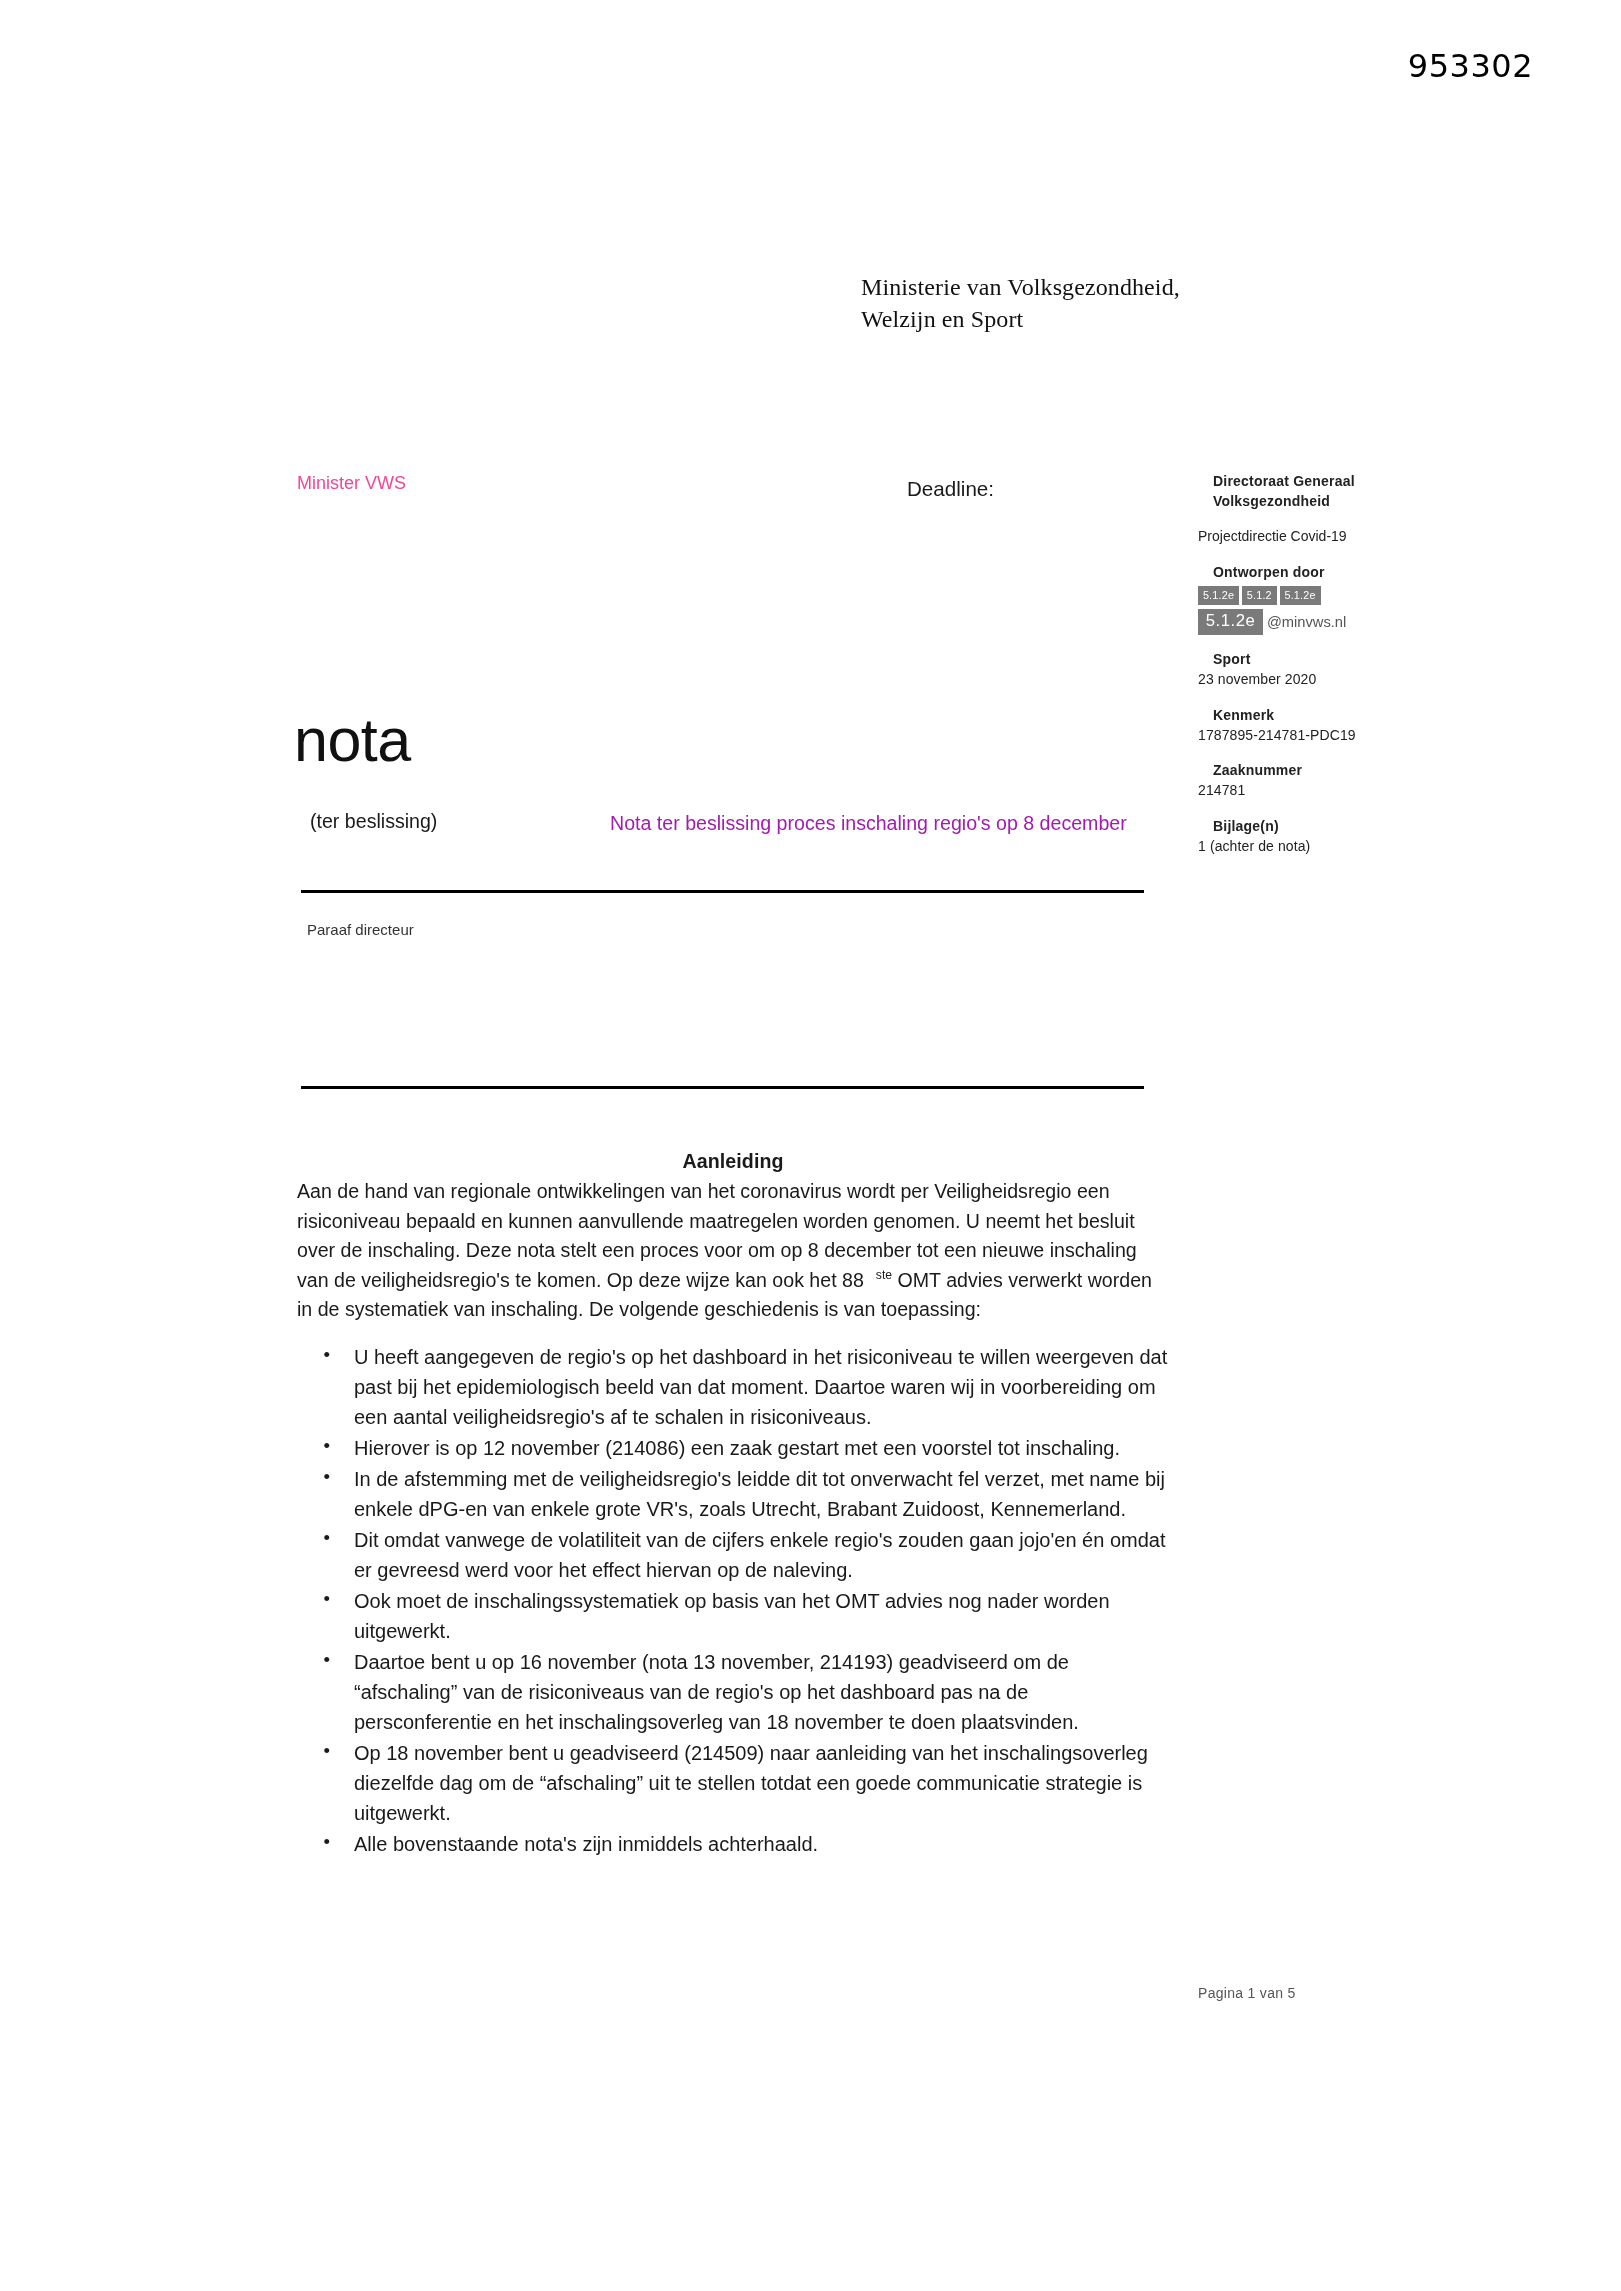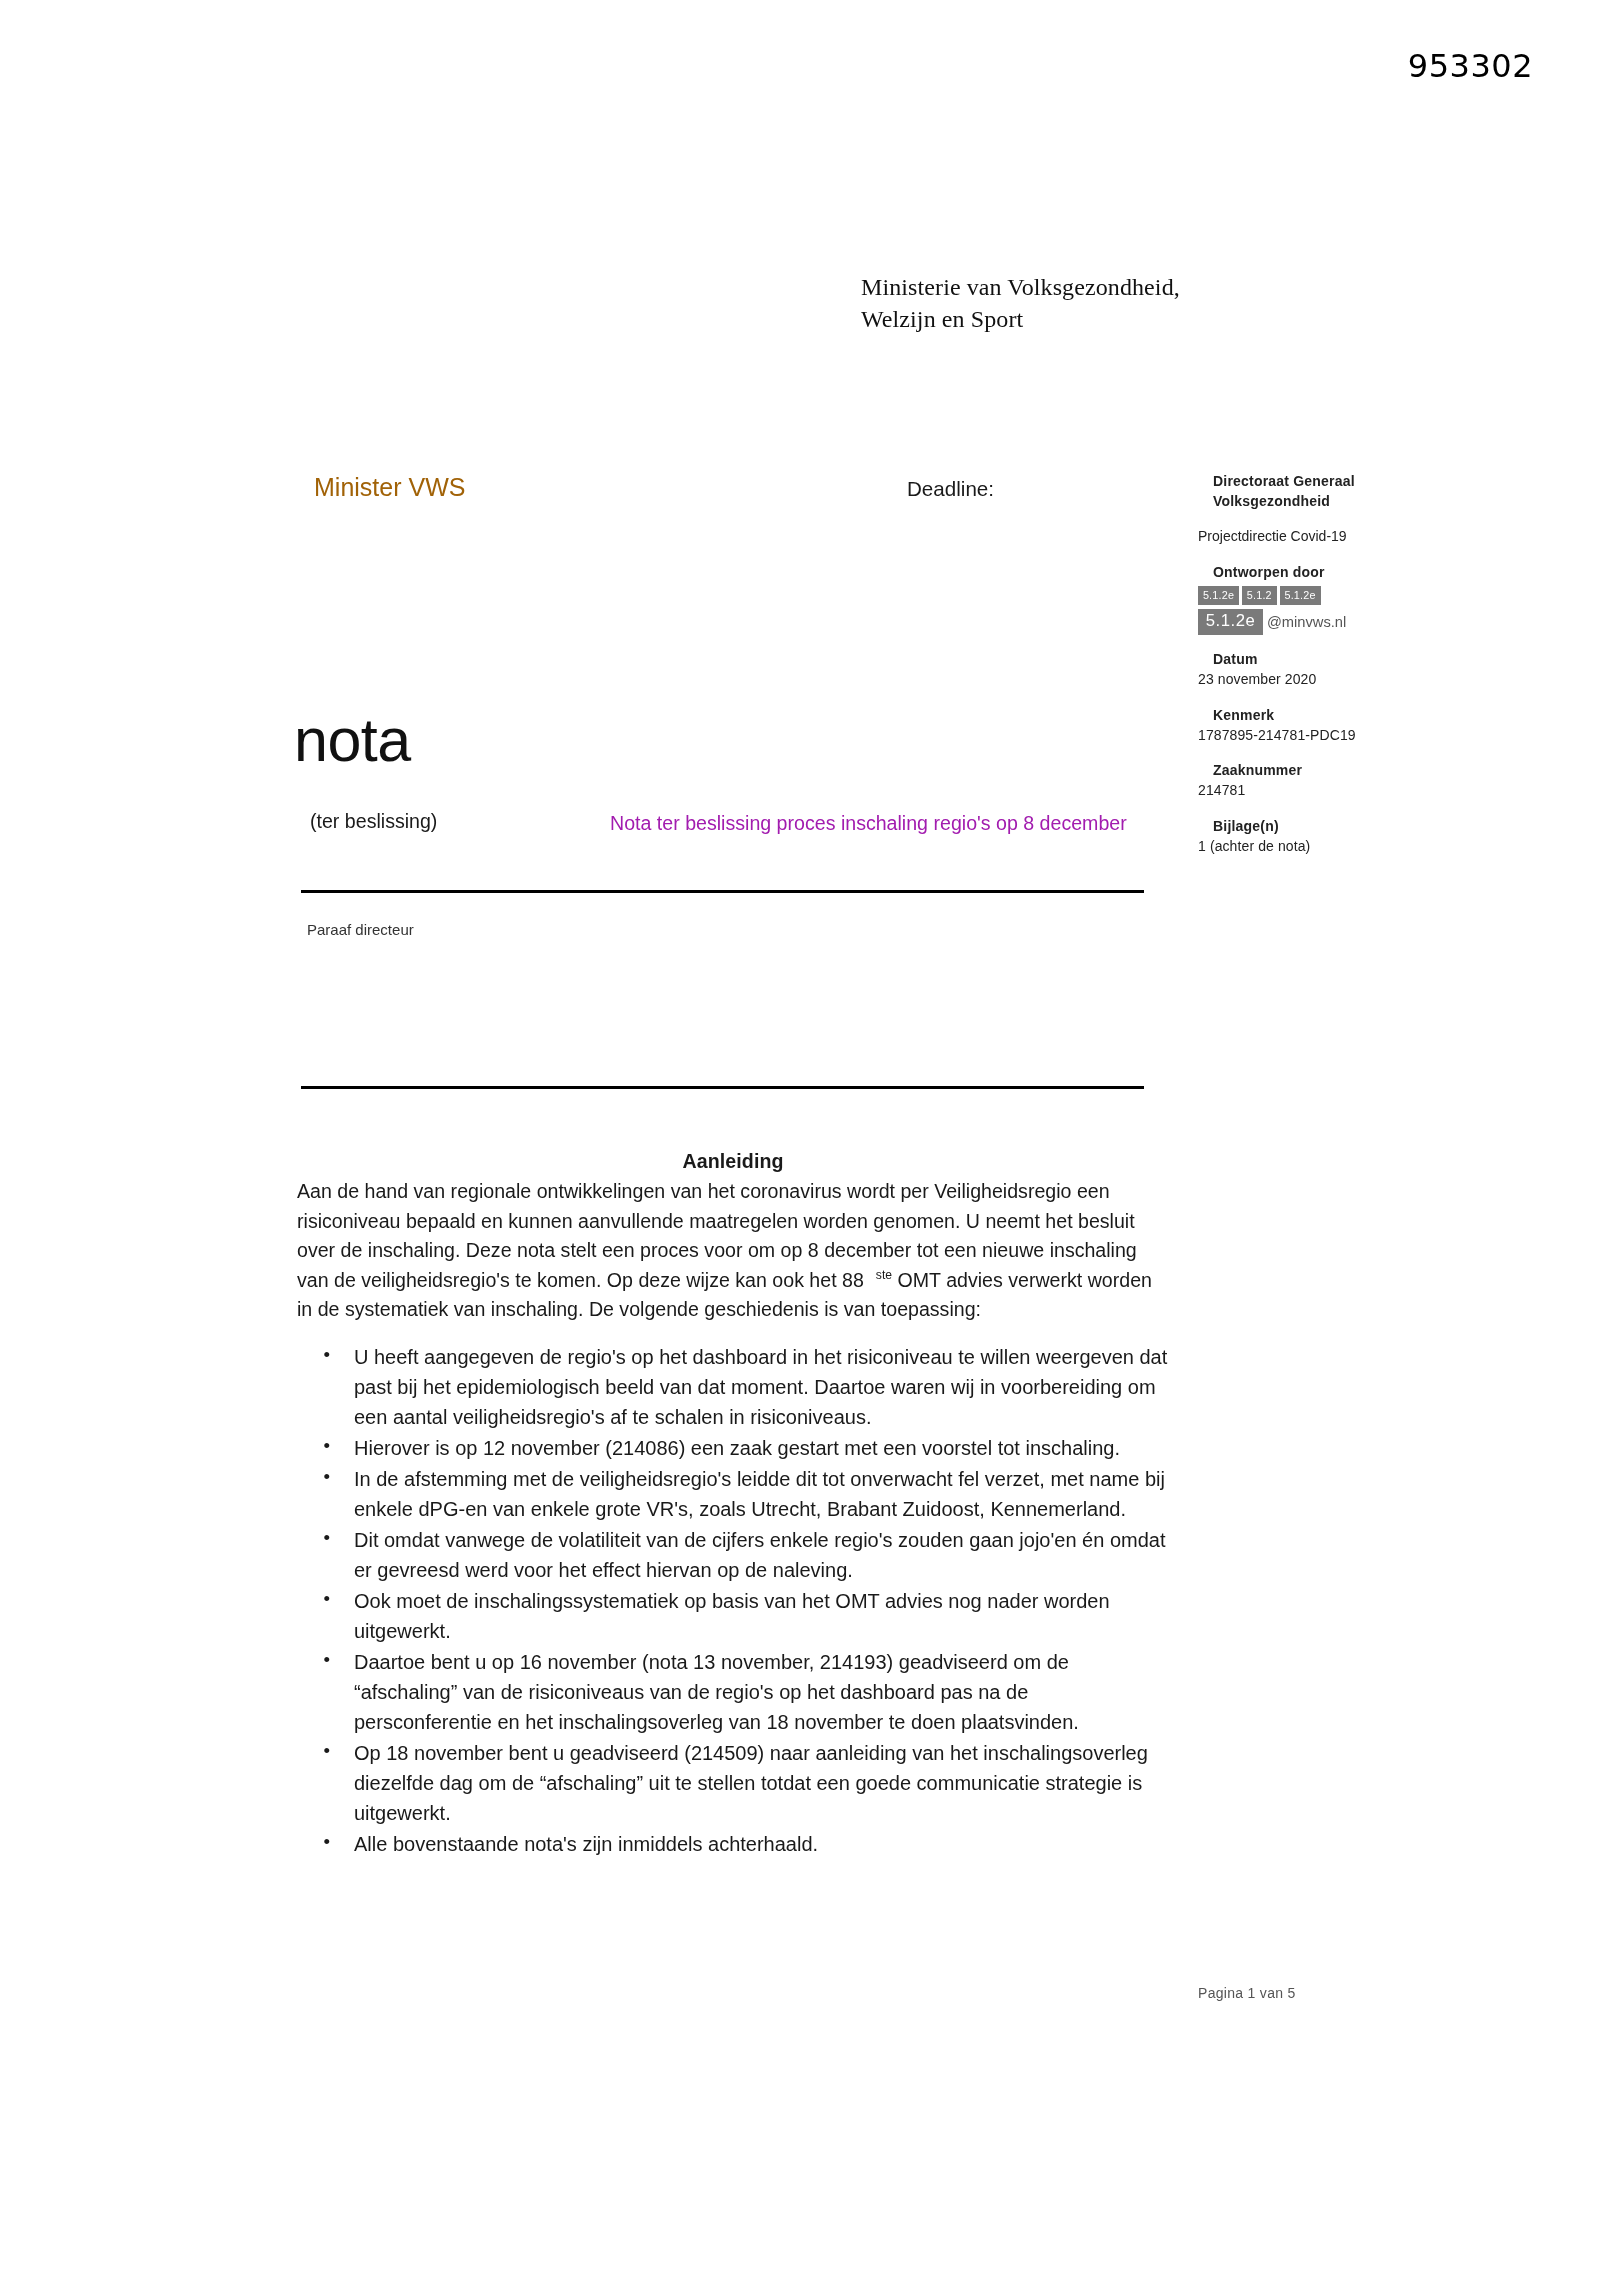--- a/index.html
+++ b/index.html
@@ -40,24 +40,24 @@
     font-family: "Liberation Serif", serif;
     font-size: 24px;
     line-height: 1.32;
     color: #111;
     letter-spacing: 0.1px;
   }
 
   
   .addressee {
     position: absolute;
-    left: 314px;
+    left: 297px;
     top: 473px;
-    font-size: 25px;
-    color: #a16207;
+    font-size: 18px;
+    color: #ec4899;
   }
   .deadline {
     position: absolute;
     left: 907px;
     top: 477px;
     font-size: 20.6px;
     color: #1a1a1a;
   }
 
   
@@ -252,21 +252,21 @@
         <span class="redact">5.1.2</span>
         <span class="redact">5.1.2e</span>
       </div>
       <div class="redact-row2">
         <span class="redact wide">5.1.2e</span>
         <span class="email-suffix">@minvws.nl</span>
       </div>
     </div>
 
     <div class="meta-group">
-      <div class="meta-label">Datum</div>
+      <div class="meta-label">Sport</div>
       <div class="meta-value">23 november 2020</div>
     </div>
 
     <div class="meta-group">
       <div class="meta-label">Kenmerk</div>
       <div class="meta-value">1787895-214781-PDC19</div>
     </div>
 
     <div class="meta-group">
       <div class="meta-label">Zaaknummer</div>

